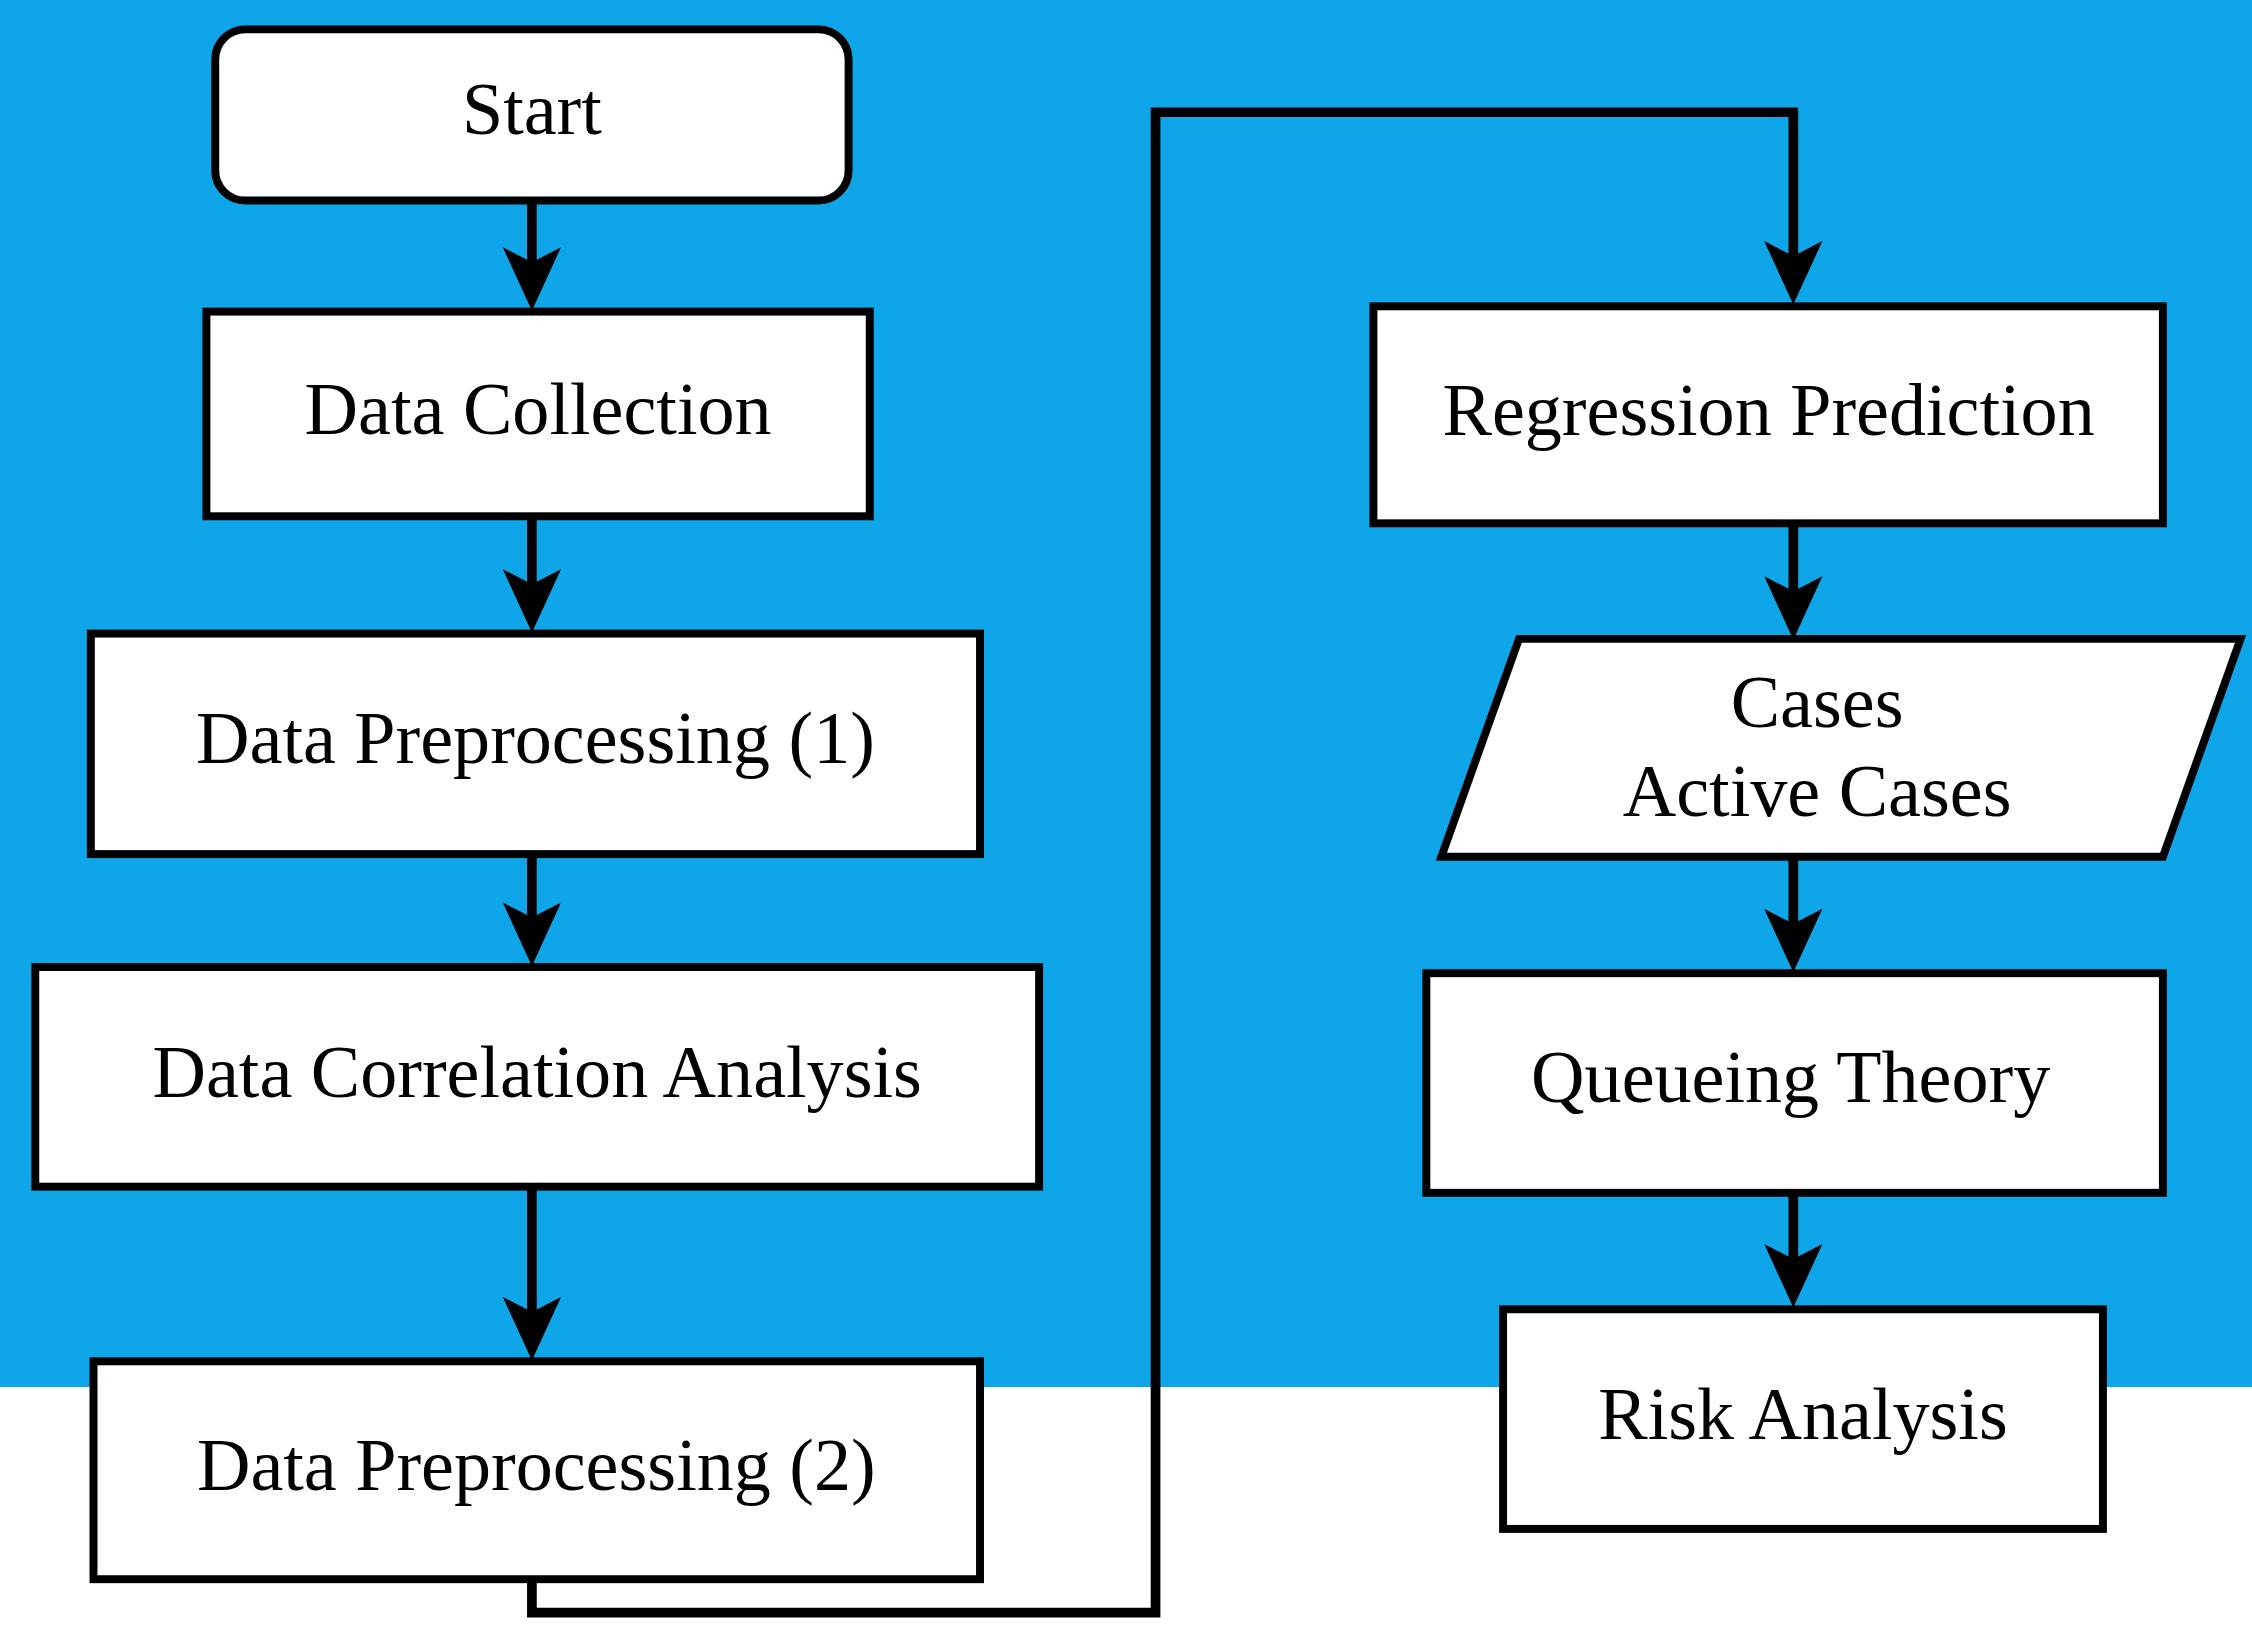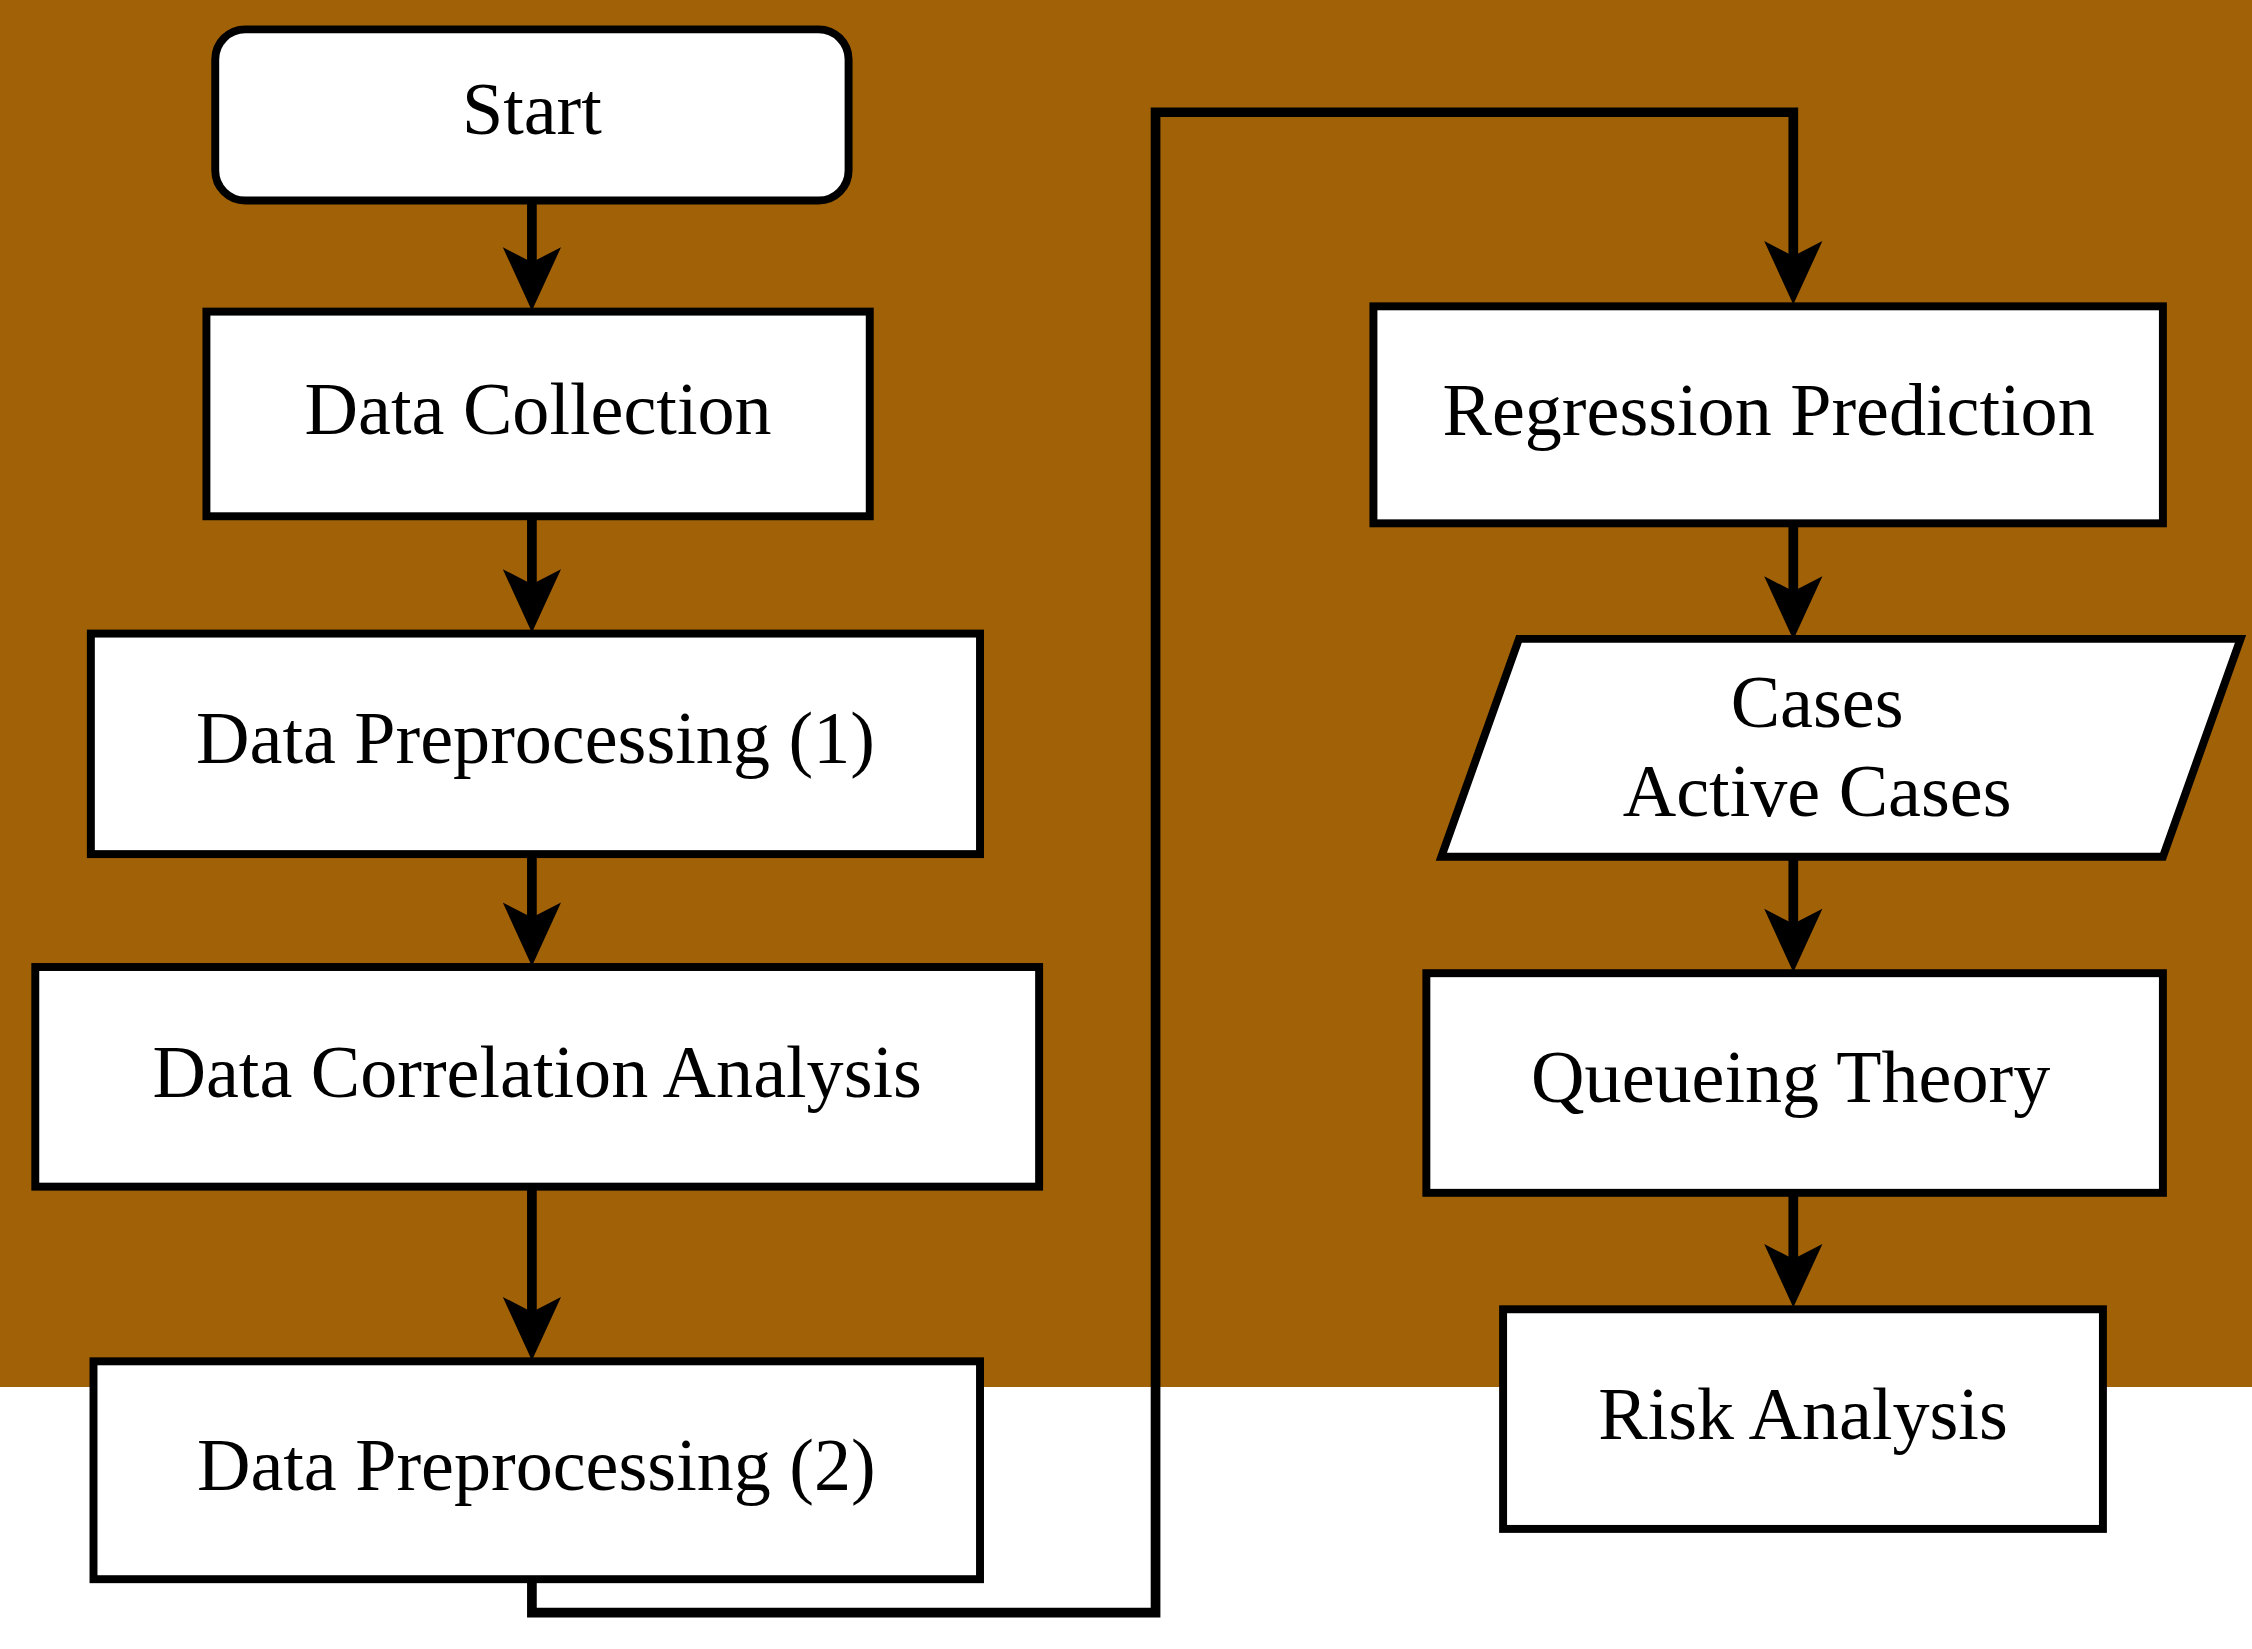--- a/index.html
+++ b/index.html
@@ -11,21 +11,21 @@
   body {
     width: 2252px;
     height: 1650px;
     overflow: hidden;
     font-family: "Liberation Serif", "DejaVu Serif", serif;
   }
   #flowchart-root {
     position: relative;
     width: 2252px;
     height: 1387px;
-    background: #a16207;
+    background: #0ea5e9;
   }
   svg.diagram {
     display: block;
     width: 2252px;
     height: 1650px;
   }
   .node-shape {
     fill: #ffffff;
     stroke: #000000;
     stroke-width: 9;

